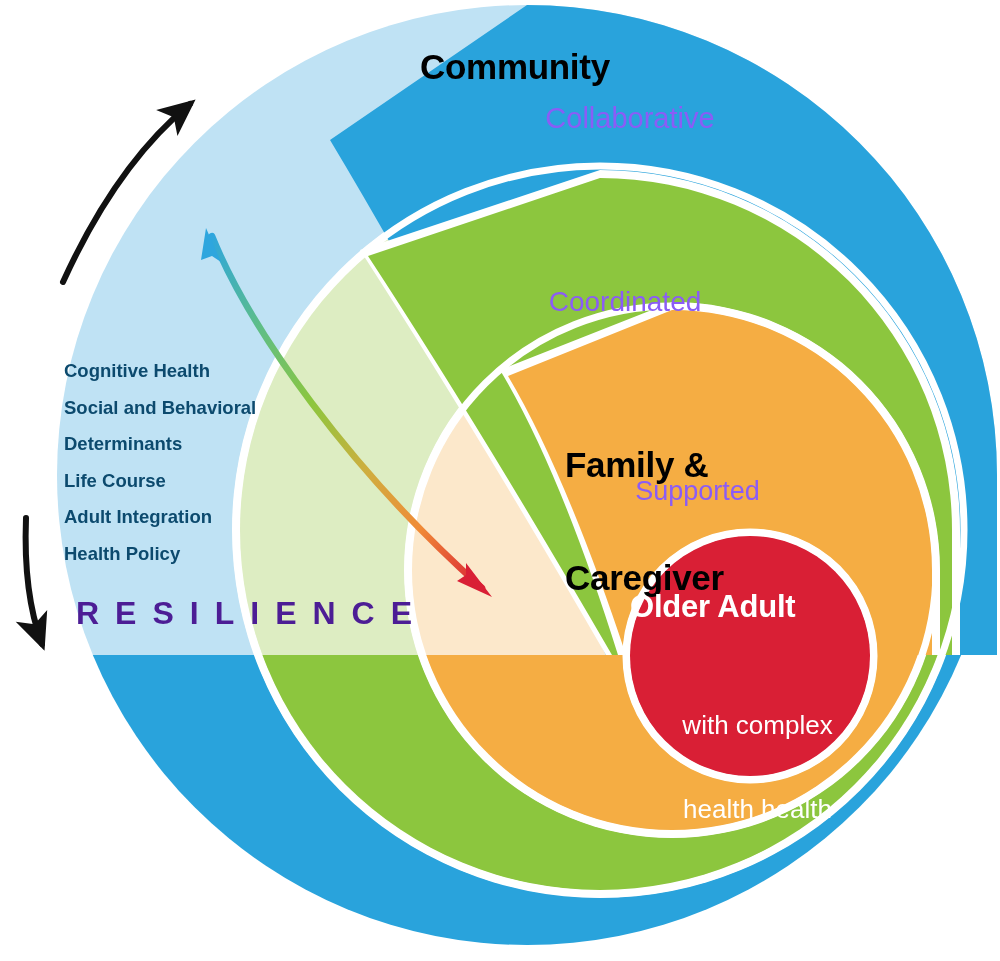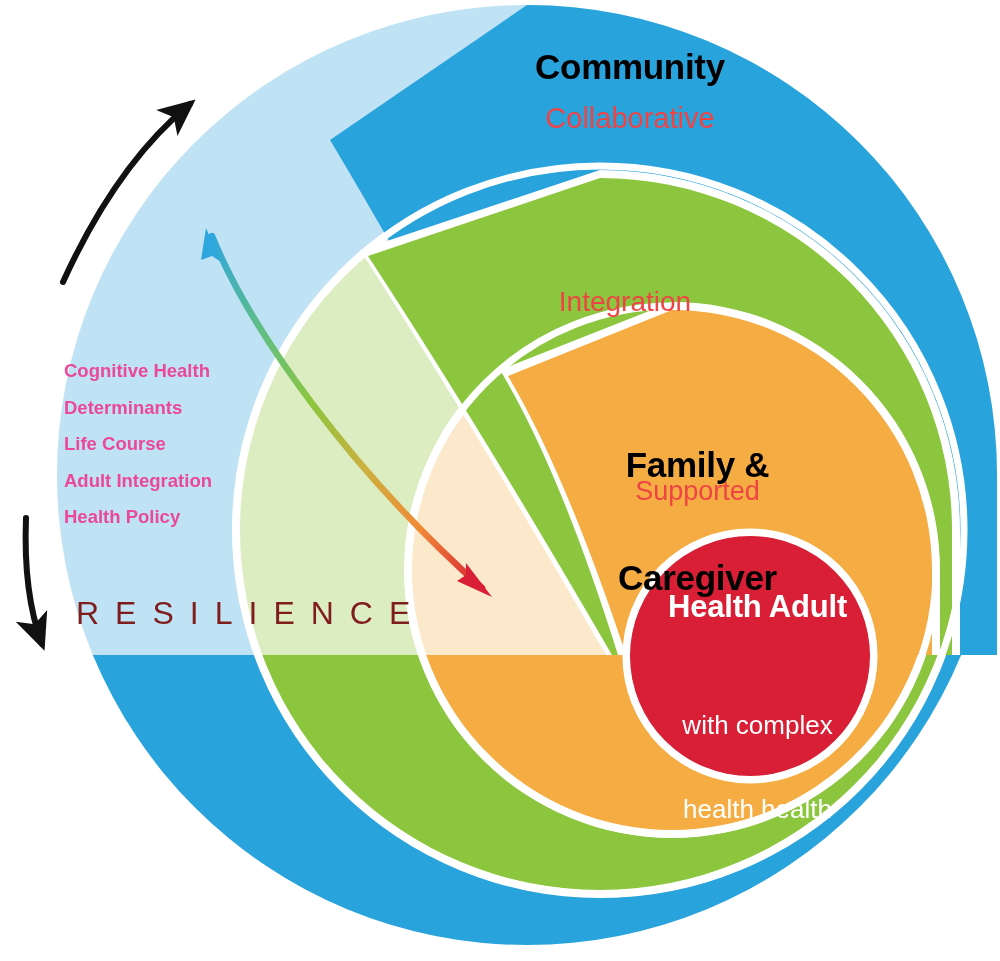--- a/index.html
+++ b/index.html
@@ -29,25 +29,25 @@
     display: block;
   }
   .lbl {
     position: absolute;
     white-space: pre;
     line-height: 1.08;
   }
   .ring-title {
     font-weight: bold;
     color: #000000;
-    text-align: center;
+    text-align: left;
   }
   .ring-sub {
     font-weight: normal;
-    color: #ef4444;
+    color: #8b5cf6;
     text-align: center;
   }
   .ring-title.core, .ring-sub.core { color: #ffffff; }
 
   #community-title  { left: 420px; top: 48px;  width: 420px; font-size: 35px; letter-spacing: -0.3px;}
   #community-sub    { left: 420px; top: 103px; width: 420px; font-size: 29px; }
 
   #healthcare-title { left: 430px; top: 241px; width: 390px; font-size: 33px; letter-spacing: -0.3px;}
   #healthcare-sub   { left: 430px; top: 287px; width: 390px; font-size: 28px; }
 
@@ -59,33 +59,33 @@
 
   #factor-list {
     position: absolute;
     left: 64px;
     top: 362px;
     width: 300px;
   }
   #factor-list .factor {
     font-size: 18.5px;
     font-weight: bold;
-    color: #ec4899;
+    color: #0c4a6e;
     line-height: 1.0;
     margin-bottom: 18px;
     white-space: pre;
   }
 
   #resilience-word {
     position: absolute;
     left: 76px;
     top: 595px;
     font-size: 32px;
-    font-weight: normal;
-    color: #7f1d1d;
+    font-weight: bold;
+    color: #4c1d95;
     letter-spacing: 16px;
     white-space: pre;
   }
 
   .arcword {
     font-family: "Liberation Sans", sans-serif;
     font-weight: bold;
     font-size: 37px;
     fill: #000000;
     letter-spacing: 5px;
@@ -175,36 +175,37 @@
     <g>
       <path d="M 212,236 C 250,330 350,470 482,588" fill="none" stroke="url(#gradArrow)" stroke-width="6.5" stroke-linecap="round"></path>
       <path d="M 206,228 L 221,262 L 212,256 L 201,260 Z" fill="#2EA6DE"></path>
       <path d="M 492,597 L 457,581 L 466,575 L 466,563 Z" fill="#D91F35"></path>
     </g>
   </svg>
 
   <div class="lbl ring-title" id="community-title">Community</div>
   <div class="lbl ring-sub" id="community-sub">Collaborative</div>
 
-  <div class="lbl ring-sub" id="healthcare-sub">Integration</div>
+  <div class="lbl ring-sub" id="healthcare-sub">Coordinated</div>
 
   <div class="lbl ring-title" id="family-title">
     <div>Family &amp;</div>
     <div>Caregiver</div>
   </div>
   <div class="lbl ring-sub" id="family-sub">Supported</div>
 
-  <div class="lbl ring-title core" id="core-title">Health Adult</div>
+  <div class="lbl ring-title core" id="core-title">Older Adult</div>
   <div class="lbl ring-sub core" id="core-sub">
     <div>with complex</div>
     <div>health health</div>
   </div>
 
   <div id="factor-list">
     <div class="factor">Cognitive Health</div>
+    <div class="factor">Social and Behavioral</div>
     <div class="factor">Determinants</div>
     <div class="factor">Life Course</div>
     <div class="factor">Adult Integration</div>
     <div class="factor">Health Policy</div>
   </div>
 
   <div id="resilience-word">RESILIENCE</div>
 
 </div>
 

